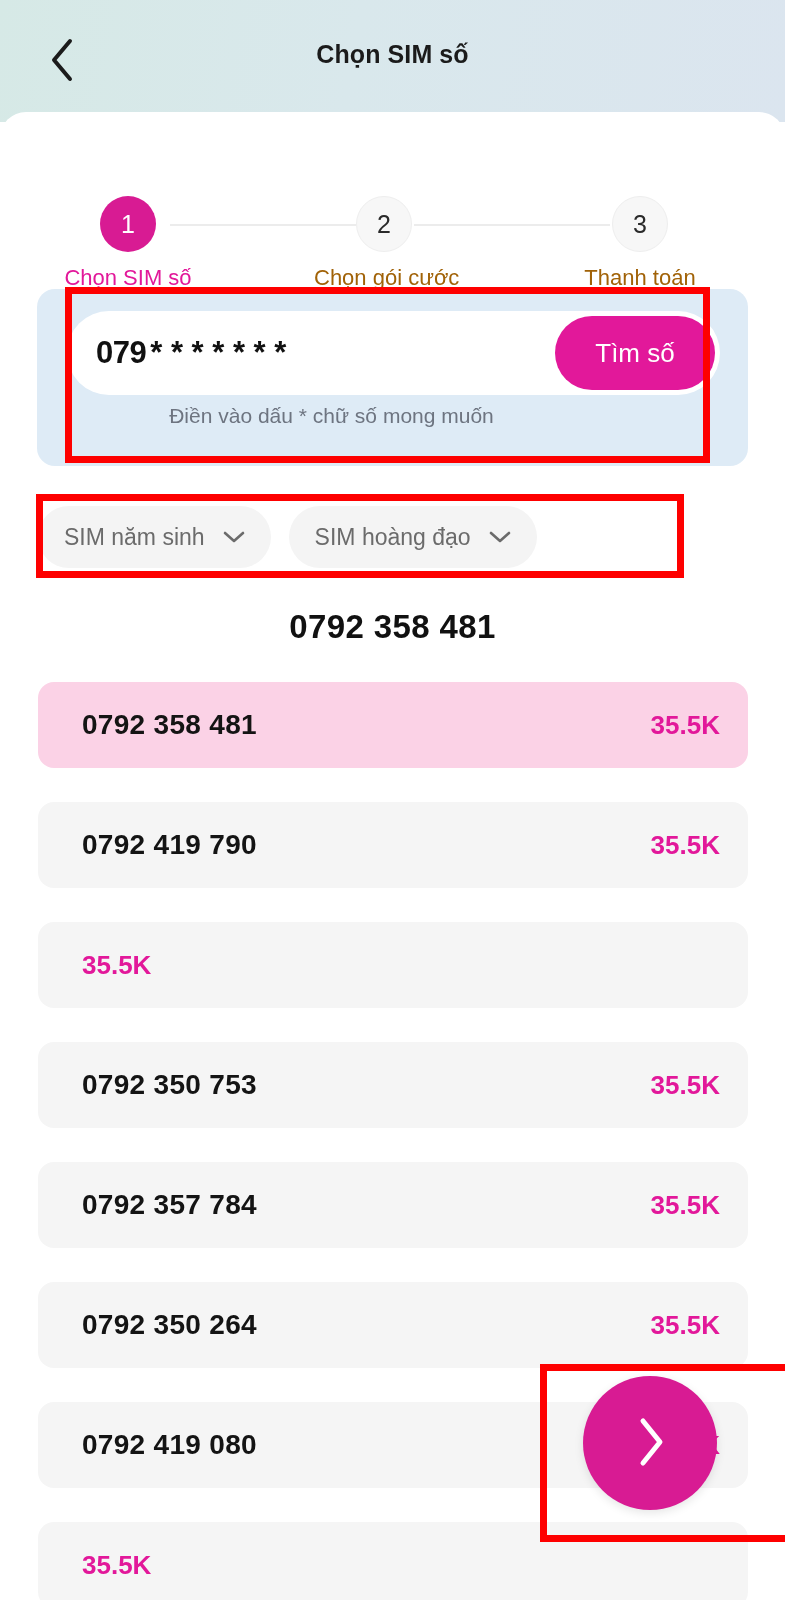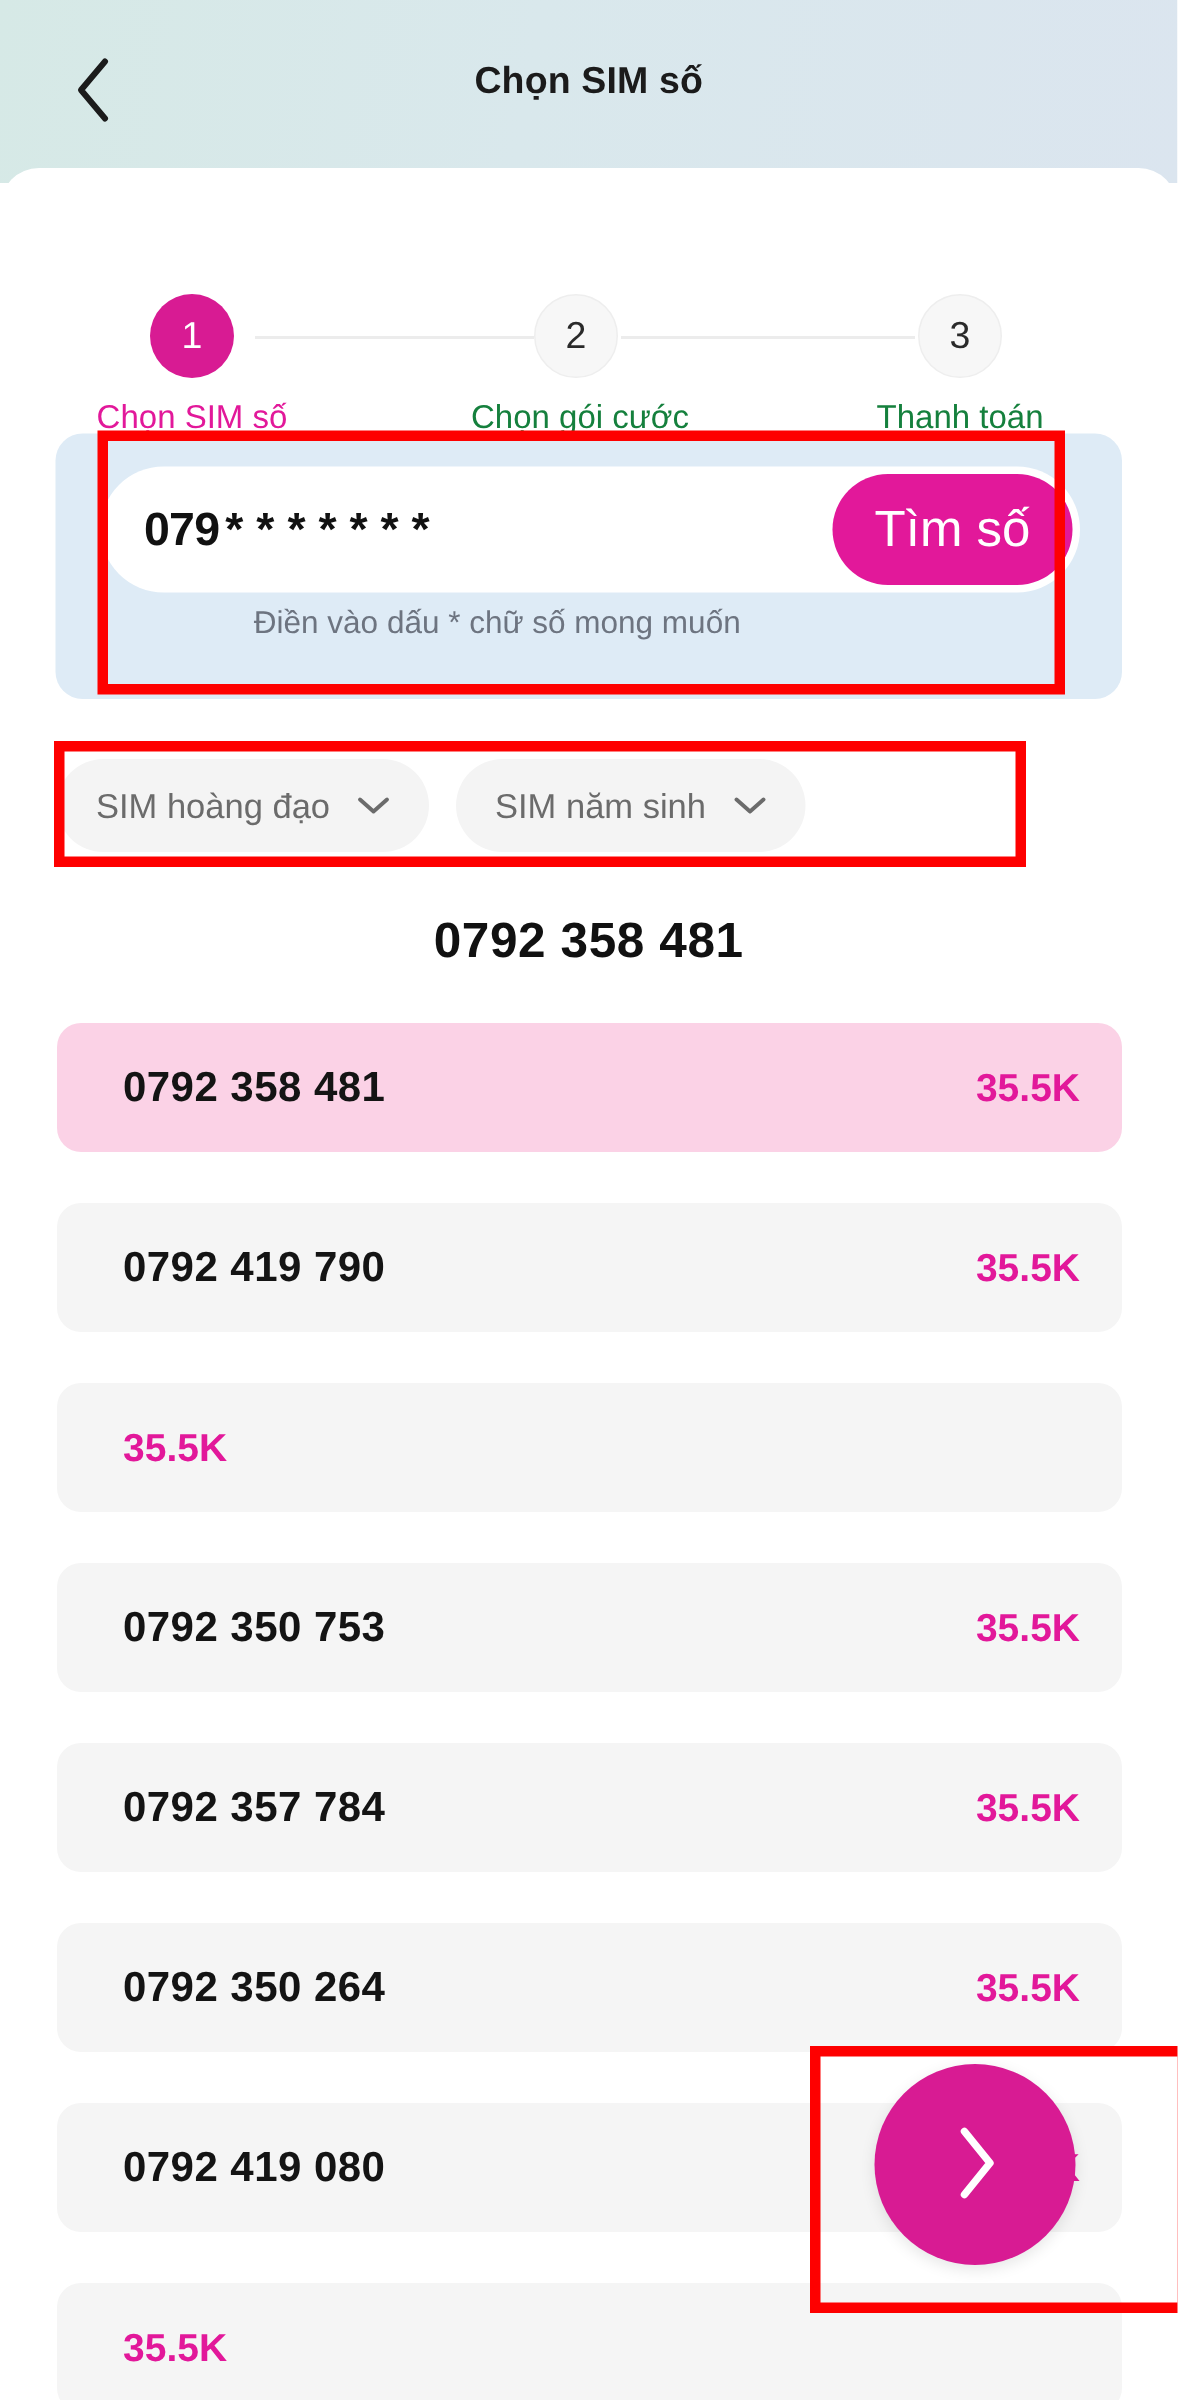--- a/index.html
+++ b/index.html
@@ -47,21 +47,21 @@
   .step.s2 { left:314px; }
   .step.s3 { left:570px; }
   .step .circle {
     width:56px; height:56px; border-radius:50%;
     margin:42px auto 0; display:flex; align-items:center; justify-content:center;
     font-size:25px; line-height:1;
   }
   .step.active .circle { background:#d81b93; color:#ffffff; }
   .step.idle .circle { background:#f7f7f7; color:#2a2a2a; border:1px solid #eeeeee; }
   .step .label {
-    margin-top:13px; font-size:22px; color:#15803d; white-space:nowrap;
+    margin-top:13px; font-size:22px; color:#a16207; white-space:nowrap;
   }
   .step.active .label { color:#e2189a; }
 
   
   .search-panel {
     position:absolute; top:177px; left:37px; width:711px; height:177px;
     background:#deebf6; border-radius:18px;padding-left:44px;
   }
   .search-bar {
     position:absolute; top:22px; left:30px; width:653px; height:84px;
@@ -70,21 +70,21 @@
   }
   .sim-pattern {
     margin-left:29px; font-size:31px; font-weight:bold; color:#111111;
     letter-spacing:0; display:flex; align-items:baseline; flex:1;
   }
   .sim-pattern .prefix { letter-spacing:-.5px; }
   .sim-pattern .stars { margin-left:4px; font-weight:bold; }
   .search-btn {
     margin-right:5px; width:160px; height:74px; border-radius:40px;
     background:#e2189a; color:#ffffff; border:none;
-    font-family:inherit; font-size:34px; cursor:pointer;
+    font-family:inherit; font-size:26px; cursor:pointer;
     display:flex; align-items:center; justify-content:center;
   }
   .search-hint {
     position:absolute; top:115px; left:0; width:589px; text-align:center;
     font-size:21px; color:#6d7480;
   }
 
   
   .filters { position:absolute; top:394px; left:38px; width:700px; height:62px; display:flex; gap:18px; }
   .chip {
@@ -169,29 +169,29 @@
           <span class="prefix">079</span>
           <span class="stars">*  *  *  *   *  *  *</span>
         </div>
         <button class="search-btn">Tìm số</button>
       </div>
       <div class="search-hint">Điền vào dấu * chữ số mong muốn</div>
     </div>
 
     <div class="filters">
       <div class="chip">
-        <span class="chip-label">SIM hoàng đạo</span>
+        <span class="chip-label">SIM năm sinh</span>
         <span class="chev">
           <svg width="22" height="14" viewBox="0 0 22 14" fill="none">
             <path d="M2 3 L11 11 L20 3" stroke="#6b6b6b" stroke-width="2.6" stroke-linecap="round" stroke-linejoin="round"></path>
           </svg>
         </span>
       </div>
       <div class="chip">
-        <span class="chip-label">SIM năm sinh</span>
+        <span class="chip-label">SIM hoàng đạo</span>
         <span class="chev">
           <svg width="22" height="14" viewBox="0 0 22 14" fill="none">
             <path d="M2 3 L11 11 L20 3" stroke="#6b6b6b" stroke-width="2.6" stroke-linecap="round" stroke-linejoin="round"></path>
           </svg>
         </span>
       </div>
     </div>
 
     <div class="result-title">0792 358 481</div>
 

